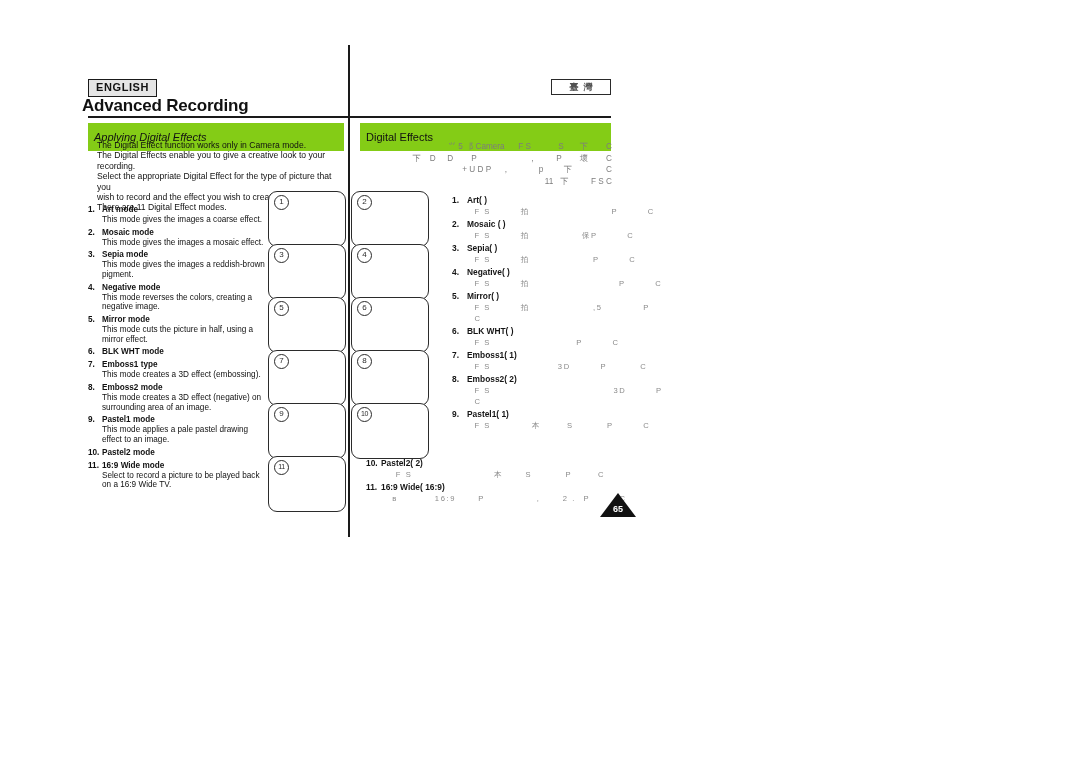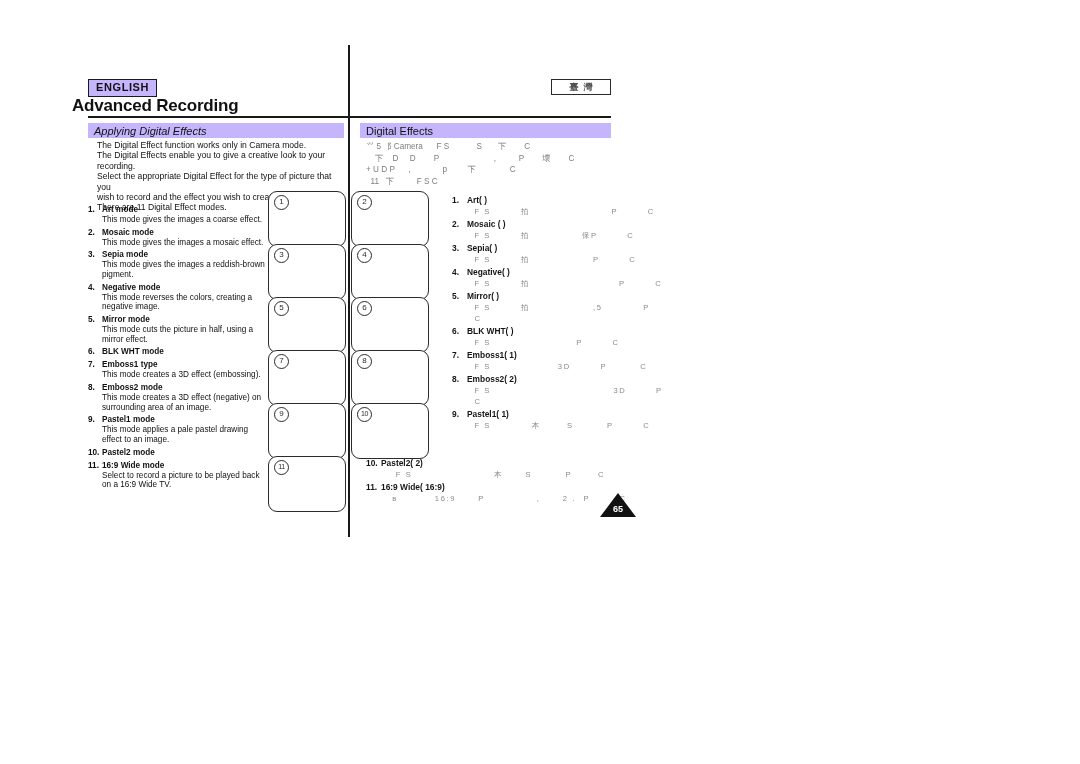--- a/index.html
+++ b/index.html
@@ -38,21 +38,21 @@
   .lang-badge {
     position: absolute;
     left: 88px;
     top: 79px;
     border: 1px solid #1a1a1a;
     padding: 1px 7px 2px 7px;
     font-size: 11px;
     font-weight: bold;
     letter-spacing: 0.6px;
     line-height: 13px;
-    background: #c4b5fd;
+    background: #e5e5e5;
   }
   .region-badge {
     position: absolute;
     left: 551px;
     top: 79px;
     width: 58px;
     height: 14px;
     border: 1px solid #2a2a2a;
     background: #fff;
     display: flex;
@@ -63,40 +63,40 @@
   .region-badge .cjk {
     font-size: 9px;
     font-weight: bold;
     color: #3b3b3b;
     filter: blur(0.35px);
     opacity: 0.88;
   }
 
   .chapter-title {
     position: absolute;
-    left: 72px;
+    left: 82px;
     top: 96px;
     font-size: 17px;
     font-weight: bold;
     letter-spacing: -0.2px;
   }
   .title-rule {
     position: absolute;
     left: 88px;
     top: 116px;
     width: 523px;
     height: 2px;
     background: #1a1a1a;
   }
 
   
   .sec-bar {
     position: absolute;
-    height: 15px;
-    background: #c4b5fd;
+    height: 28px;
+    background: #84cc16;
     display: flex;
     align-items: center;
   }
   .sec-bar span {
     padding-left: 6px;
     font-size: 11px;
     line-height: 12px;
   }
   #bar-left  { left: 88px;  top: 123px; width: 256px; }
   #bar-left  span { font-style: italic; }
@@ -168,20 +168,21 @@
   
   .cn-intro {
     position: absolute;
     left: 366px;
     top: 141px;
     width: 246px;
     height: 48px;
     font-size: 8.2px;
     line-height: 11.5px;
     color: #6e6e6e;
+    text-align: right;
   }
   .cn-list {
     position: absolute;
     left: 452px;
     top: 195px;
     width: 160px;
   }
   .cn-list.lower {
     left: 366px;
     top: 458px;

